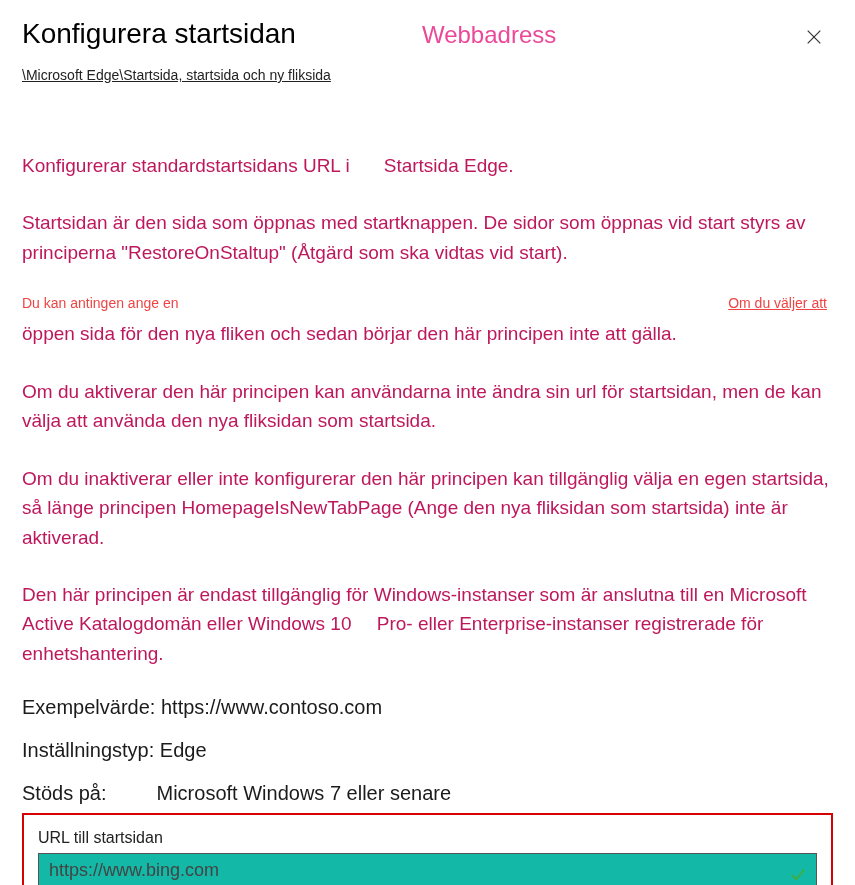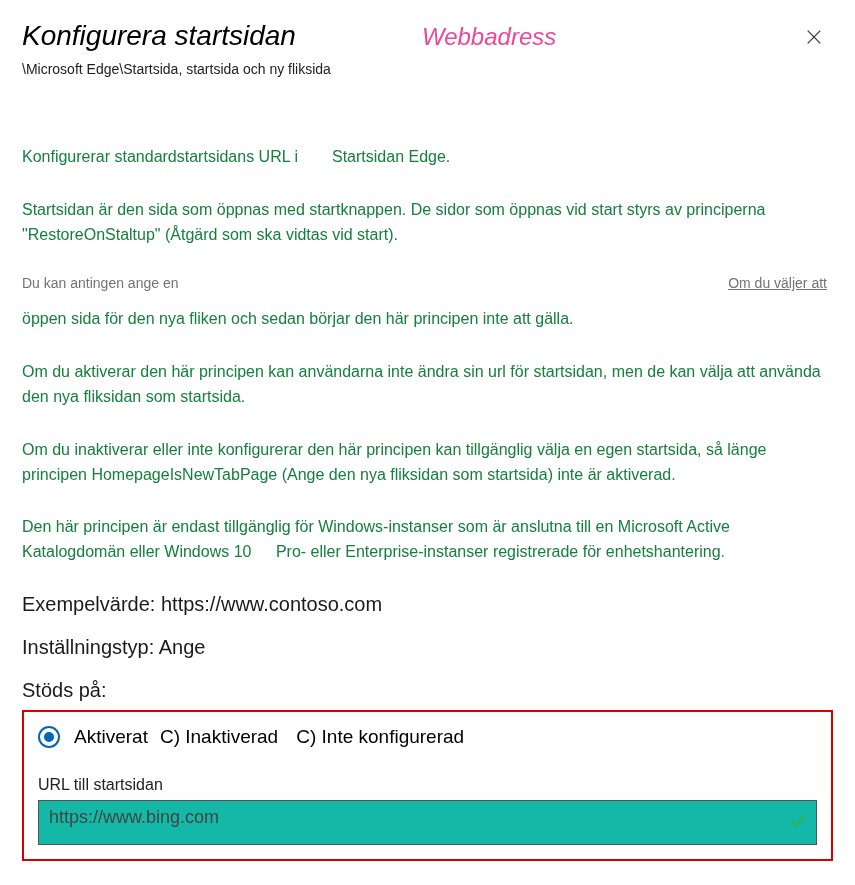--- a/index.html
+++ b/index.html
@@ -10,24 +10,23 @@
     body {
       font-family: "Segoe UI", -apple-system, BlinkMacSystemFont, sans-serif;
       background: #ffffff;
       color: #1b1b1b;
       width: 855px;
       padding: 18px 22px 24px 22px;
       font-size: 16px;
     }
     .header-row {
       display: flex;
-      align-items: center;
+      align-items: flex-start;
       justify-content: space-between;
-      margin-bottom: 8px;
-      font-style: italic;
+      margin-bottom: 14px;
     }
     .header-row .titles {
       display: flex;
       gap: 126px;
       align-items: baseline;
     }
     h1.title {
       font-size: 28px;
       font-weight: 400;
       color: #000;
@@ -49,35 +48,36 @@
     .close-btn svg {
       width: 18px;
       height: 18px;
       stroke: #333;
       stroke-width: 1.3;
     }
     .breadcrumb {
       font-size: 14px;
       color: #222;
       margin-bottom: 68px;
+      text-decoration: underline;
     }
     .para {
-      font-size: 16px;
-      color: #15803d;
+      font-size: 19px;
+      color: #be185d;
       line-height: 1.55;
       margin-bottom: 28px;
     }
     .line-group {
       display: flex;
       gap: 34px;
       align-items: baseline;
     }
     .small-row {
       font-size: 14px;
-      color: #737373;
+      color: #ef4444;
       display: flex;
       gap: 14px;
       align-items: baseline;
       margin-bottom: 6px;
     }
     .small-row .col2 {
       margin-left: 0;
     }
     .small-row .col3 {
       margin-left: auto;
@@ -179,53 +179,48 @@
         <line x1="3" y1="3" x2="17" y2="17"></line>
         <line x1="17" y1="3" x2="3" y2="17"></line>
       </svg>
   </button>
 </div>
 
 <div class="breadcrumb">\Microsoft Edge\Startsida, startsida och ny fliksida</div>
 
 <div class="para line-group">
   <span>Konfigurerar standardstartsidans URL i</span>
-  <span>Startsidan Edge.</span>
+  <span>Startsida Edge.</span>
 </div>
 
 <div class="para">Startsidan är den sida som öppnas med startknappen. De sidor som öppnas vid start styrs av principerna "RestoreOnStaltup" (Åtgärd som ska vidtas vid start).</div>
 
 <div class="small-row">
   <span class="col1">Du kan antingen ange en</span>
   <span class="col3">Om du väljer att</span>
 </div>
-<div class="para" style="margin-top:16px">öppen sida för den nya fliken och sedan börjar den här principen inte att gälla.</div>
+<div class="para" style="margin-top:8px">öppen sida för den nya fliken och sedan börjar den här principen inte att gälla.</div>
 
 <div class="para">Om du aktiverar den här principen kan användarna inte ändra sin url för startsidan, men de kan välja att använda den nya fliksidan som startsida.</div>
 
 <div class="para">Om du inaktiverar eller inte konfigurerar den här principen kan tillgänglig välja en egen startsida, så länge principen HomepageIsNewTabPage (Ange den nya fliksidan som startsida) inte är aktiverad.</div>
 
 <div class="para">
   <span>Den här principen är endast tillgänglig för Windows-instanser som är anslutna till en Microsoft Active Katalogdomän eller Windows 10</span>
   <span style="margin-left:20px">Pro- eller Enterprise-instanser registrerade för enhetshantering.</span>
 </div>
 
 <div class="meta">Exempelvärde: https://www.contoso.com</div>
-<div class="meta">Inställningstyp: Ange</div>
+<div class="meta">Inställningstyp: Edge</div>
 <div class="meta meta-last supported-row">
   <span>Stöds på:</span>
+  <span>Microsoft Windows 7 eller senare</span>
 </div>
 
 <div class="config-box">
-  <div class="radio-row">
-    <span class="radio checked"></span>
-    <span class="radio-label">Aktiverat</span>
-    <span class="radio-label">C) Inaktiverad</span>
-    <span class="radio-label" style="margin-left:6px">C) Inte konfigurerad</span>
-  </div>
   <label class="field-label">URL till startsidan</label>
   <div class="input-wrap">
     <input type="text" class="url-input" value="https://www.bing.com" style="">
     <span class="checkmark">
       <svg viewBox="0 0 20 20">
           <polyline points="3,11 8,16 17,5"></polyline>
         </svg>
     </span>
   </div>
 </div>

